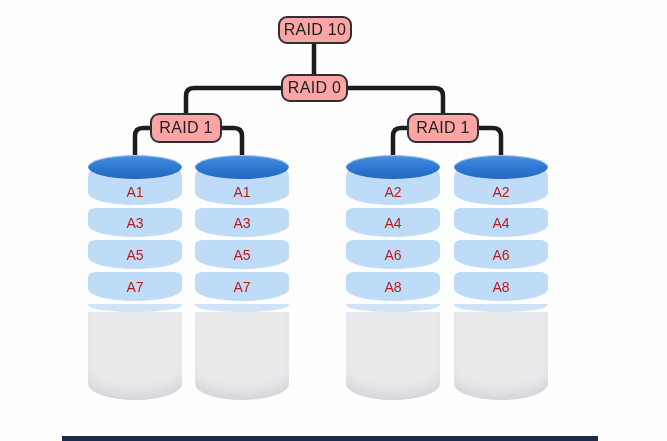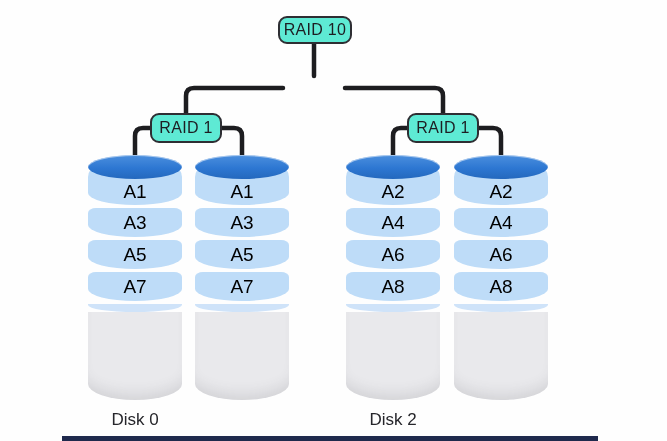--- a/index.html
+++ b/index.html
@@ -10,21 +10,21 @@
     font-family:"Liberation Sans", sans-serif;
     overflow:hidden;
   }
   
   .wires { position:absolute; left:0; top:0; z-index:1; }
   .wires path { stroke:#1d1d20; stroke-width:4.5; fill:none; stroke-linecap:round; stroke-linejoin:round; }
 
   
   .node {
     position:absolute; z-index:5;
-    background:#5eead4;
+    background:#fca5a5;
     border:2.5px solid #2e2e33;
     border-radius:9px;
     display:flex; align-items:center; justify-content:center;
     font-size:16px; color:#1d1d22; letter-spacing:0.3px;
     box-sizing:border-box;
   }
   .node-raid10 { left:278px; top:16px;  width:74px; height:28px; }
   .node-raid0  { left:281px; top:74px;  width:67px; height:28px; }
   .node-raid1a { left:150px; top:113px; width:72px; height:30px; }
   .node-raid1b { left:407px; top:113px; width:72px; height:30px; }
@@ -41,21 +41,21 @@
     height:24px; border-radius:50%;
     background:linear-gradient(180deg,#4b8fde 0%, #2d77d2 55%, #2468bd 100%);
     box-shadow:0 1px 0 rgba(255,255,255,0.5) inset;
   }
   .bands { position:relative; z-index:2; margin-top:-12px; }
   .band {
     height:29px; margin-bottom:3px;
     background:#bedcf8;
     border-radius:8px 8px 47px 47px / 5px 5px 12px 12px;
     display:flex; align-items:center; justify-content:center;
-    font-size:19px; color:#000000;
+    font-size:14px; color:#b91c1c;
   }
   .band.first { height:38px; padding-top:11px; box-sizing:border-box; border-radius:8px 8px 47px 47px / 10px 10px 12px 12px; }
   .band.sliver { height:8px; background:#cfe3f9; margin-bottom:0; border-radius:0 0 47px 47px / 0 0 7px 7px; }
   .cyl-rest {
     height:88px;
     background:#e9e9ec;
     border-radius:0 0 47px 47px / 0 0 16px 16px;
     box-shadow:inset 0 -13px 14px -8px rgba(70,70,80,0.14);
   }
   .disk-label {
@@ -80,38 +80,40 @@
     <path d="M345 88 H435 Q443 88 443 96 V115"></path>
     <path d="M152 128 H143 Q135 128 135 136 V163"></path>
     <path d="M220 128 H234 Q242 128 242 136 V163"></path>
     <path d="M409 128 H401 Q393 128 393 136 V163"></path>
     <path d="M477 128 H493 Q501 128 501 136 V163"></path>
   </svg>
 
   <div class="node node-raid10">
     <span>RAID 10</span>
   </div>
+  <div class="node node-raid0">
+    <span>RAID 0</span>
+  </div>
   <div class="node node-raid1a">
     <span>RAID 1</span>
   </div>
   <div class="node node-raid1b">
     <span>RAID 1</span>
   </div>
 
   <div class="disk disk-d0">
     <div class="cyl-top"></div>
     <div class="bands">
       <div class="band first">A1</div>
       <div class="band">A3</div>
       <div class="band">A5</div>
       <div class="band">A7</div>
       <div class="band sliver"></div>
     </div>
     <div class="cyl-rest"></div>
-    <div class="disk-label">Disk 0</div>
   </div>
 
   <div class="disk disk-d1">
     <div class="cyl-top"></div>
     <div class="bands">
       <div class="band first">A1</div>
       <div class="band">A3</div>
       <div class="band">A5</div>
       <div class="band">A7</div>
       <div class="band sliver"></div>
@@ -122,21 +124,20 @@
   <div class="disk disk-d2">
     <div class="cyl-top"></div>
     <div class="bands">
       <div class="band first">A2</div>
       <div class="band">A4</div>
       <div class="band">A6</div>
       <div class="band">A8</div>
       <div class="band sliver"></div>
     </div>
     <div class="cyl-rest"></div>
-    <div class="disk-label">Disk 2</div>
   </div>
 
   <div class="disk disk-d3">
     <div class="cyl-top"></div>
     <div class="bands">
       <div class="band first">A2</div>
       <div class="band">A4</div>
       <div class="band">A6</div>
       <div class="band">A8</div>
       <div class="band sliver"></div>

